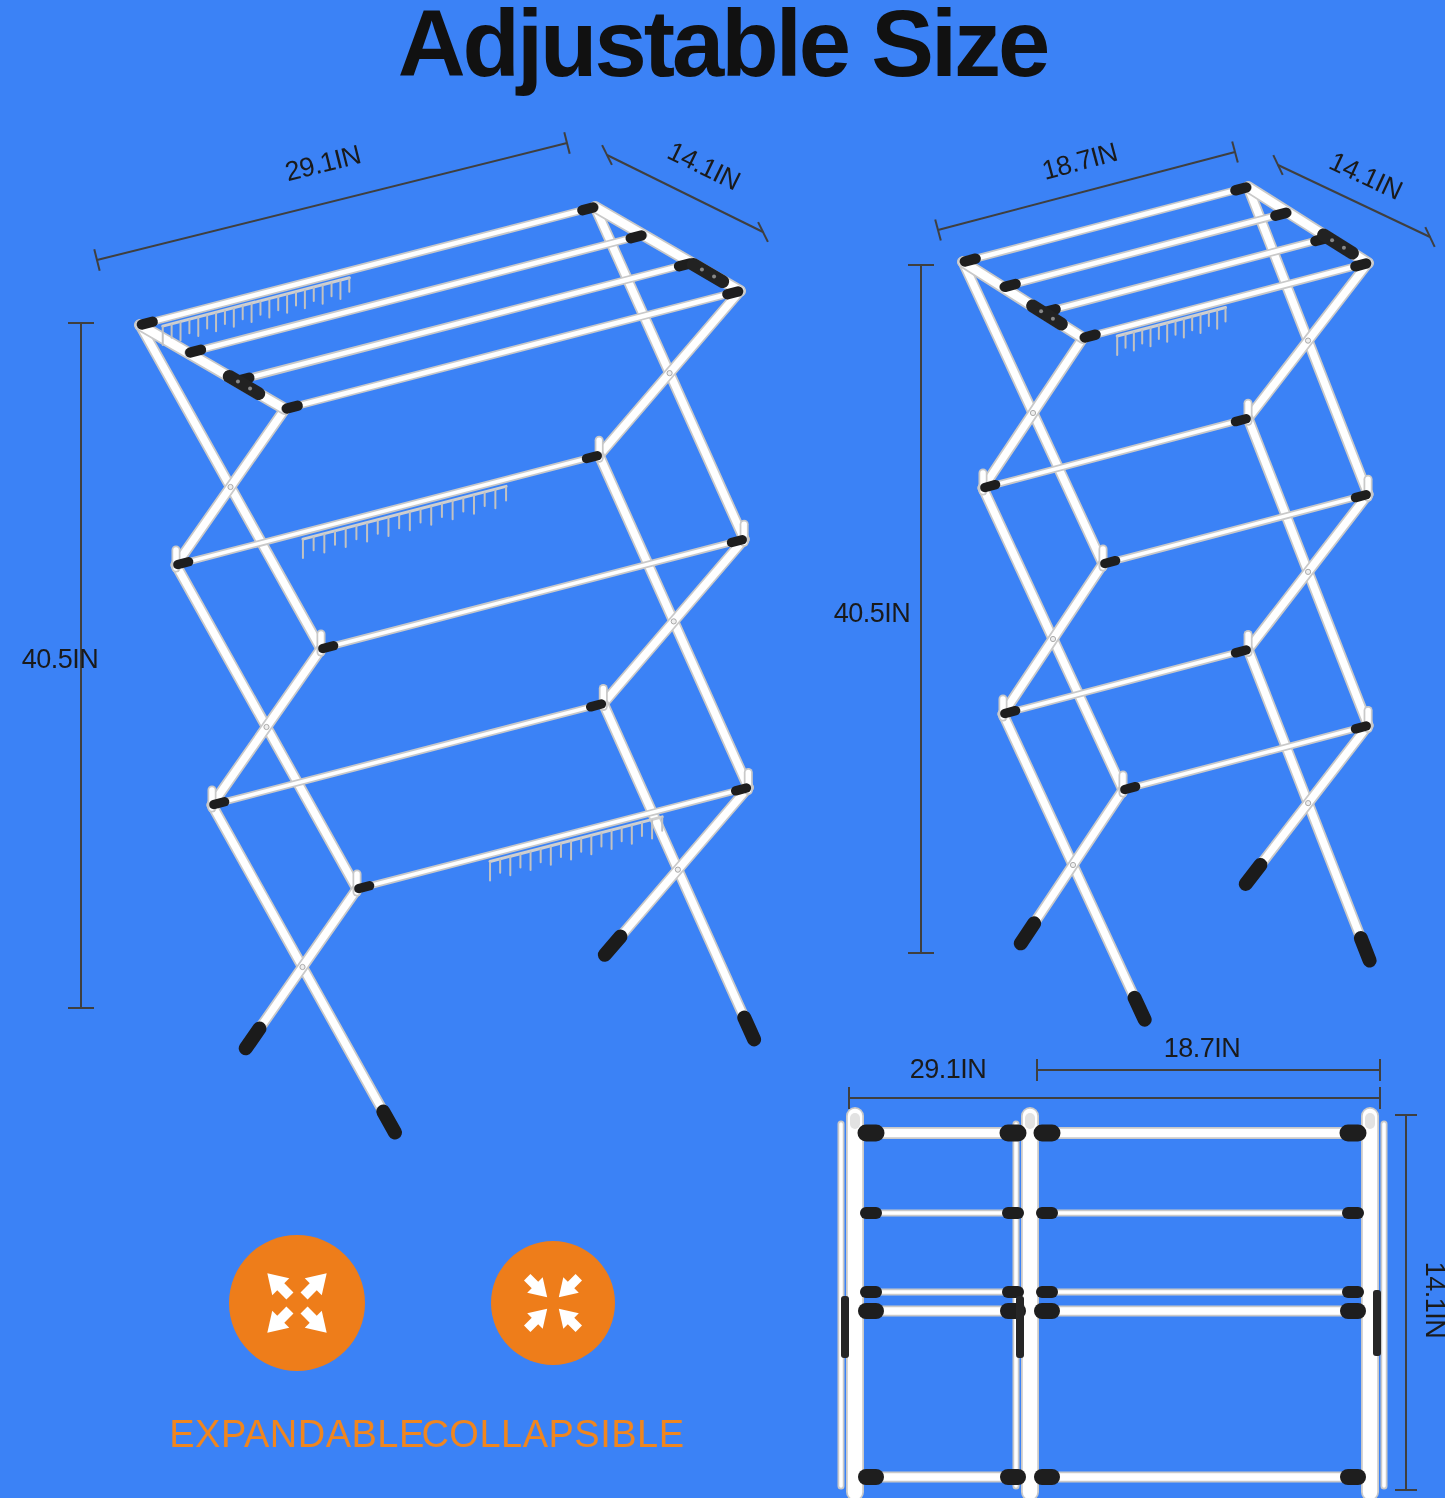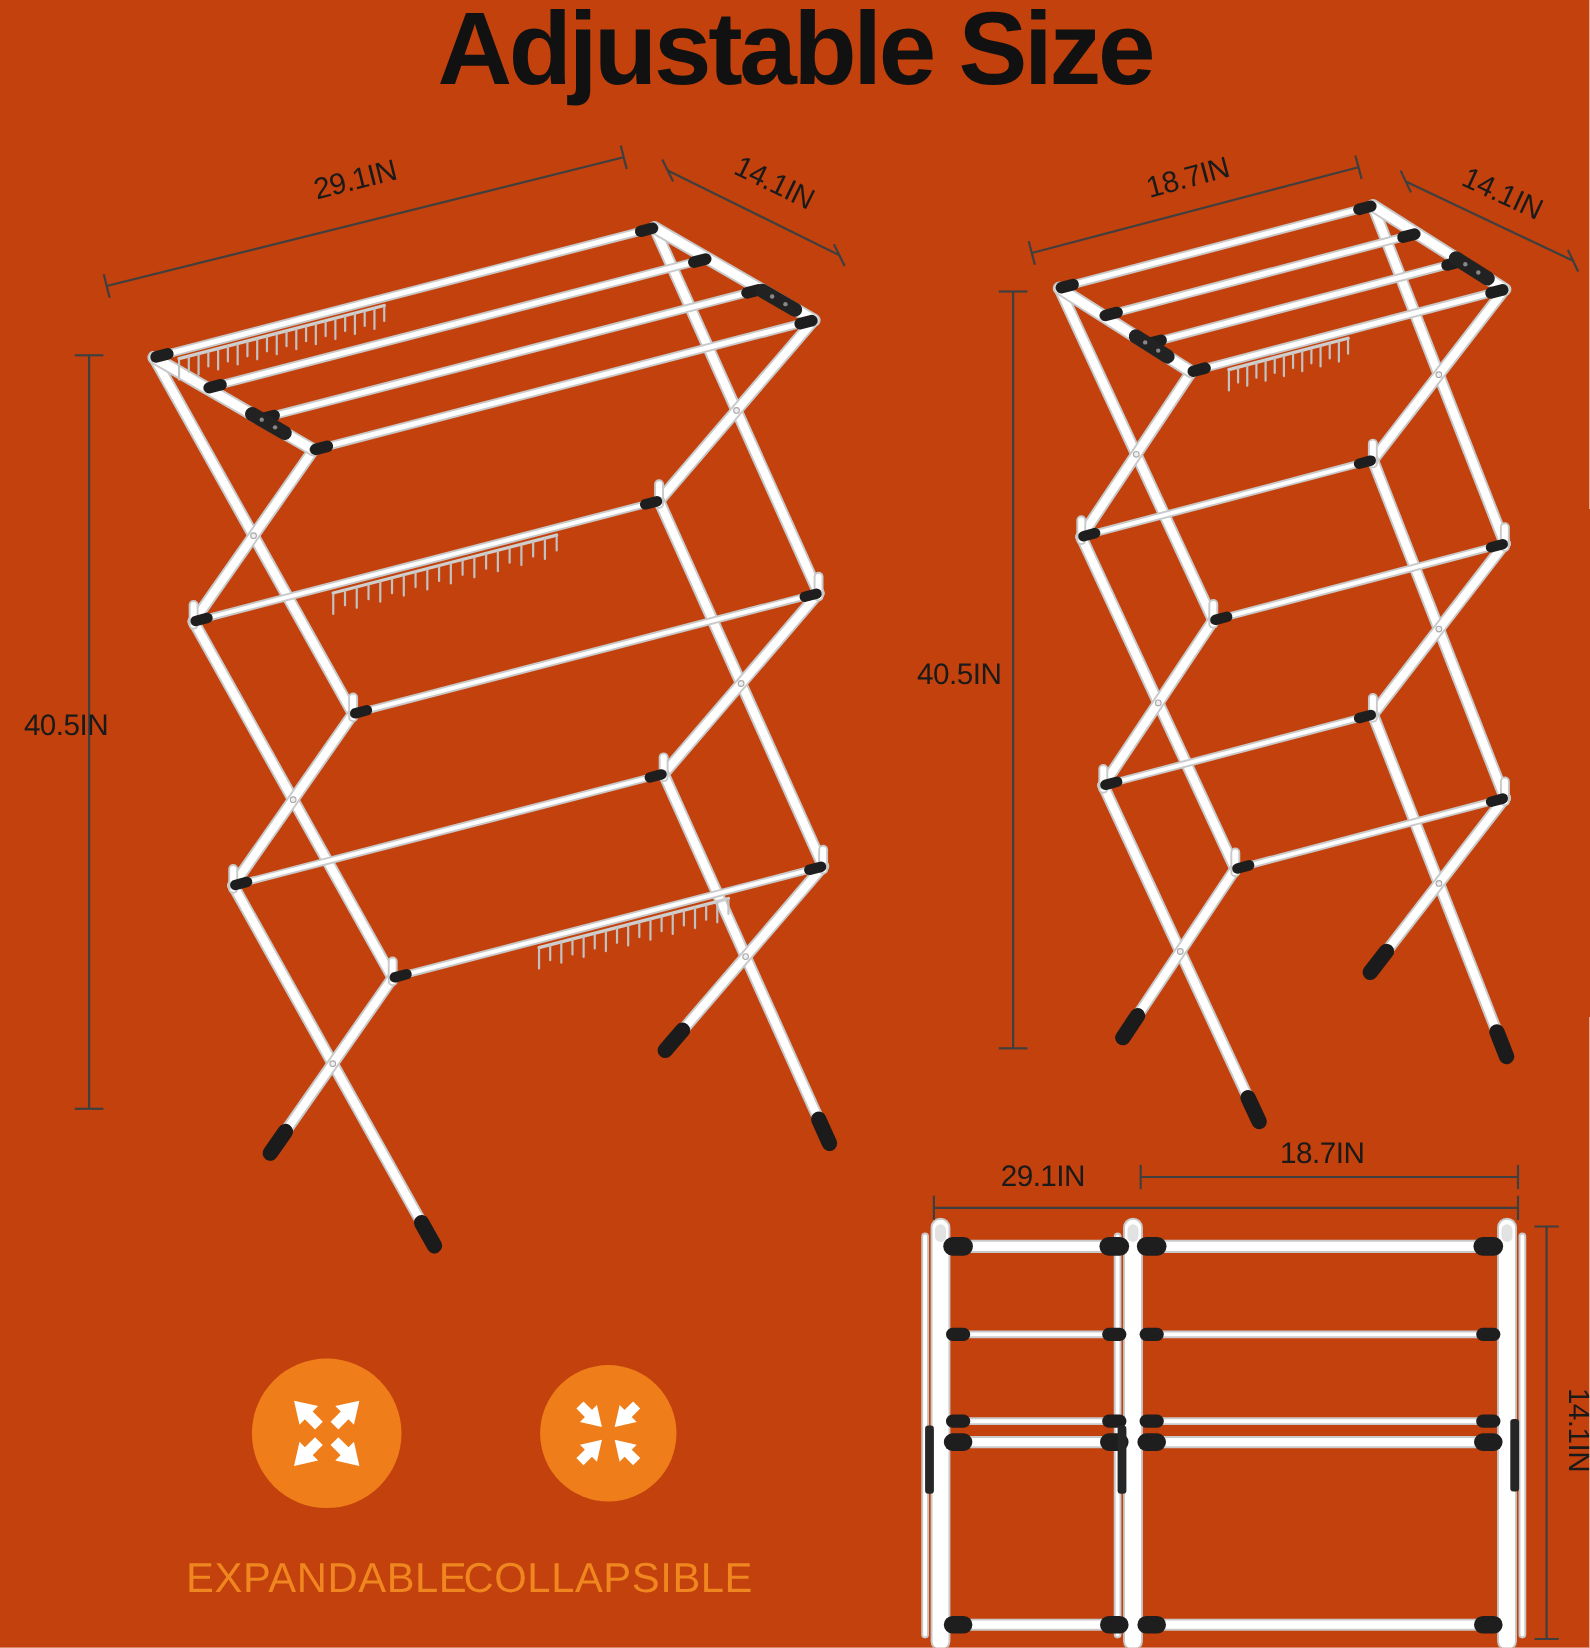--- a/index.html
+++ b/index.html
@@ -1,16 +1,16 @@
 <!DOCTYPE html>
 <html><head>
 <meta charset="utf-8">
 <style>
   html,body{margin:0;padding:0;background:#ffffff;}
-  .stage{position:relative;width:1445px;height:1498px;background:#c2410c;overflow:hidden;
+  .stage{position:relative;width:1445px;height:1498px;background:#3b82f6;overflow:hidden;
          font-family:"Liberation Sans",sans-serif;}
   .page-title{position:absolute;top:-10px;left:50%;transform:translateX(-50%);
               margin:0;font-size:94px;font-weight:700;letter-spacing:-3px;color:#111;
               white-space:nowrap;font-family:"Liberation Sans",sans-serif;}
   svg text{font-family:"Liberation Sans",sans-serif;}
   .dim-label{font-size:27px;fill:#1a1a1a;text-anchor:middle;letter-spacing:-0.5px;}
   .badge-label{font-size:38px;text-anchor:middle;letter-spacing:0.5px;}
   .dim-line{stroke:#3f3f3f;stroke-width:2;}
 </style>
 </head>

